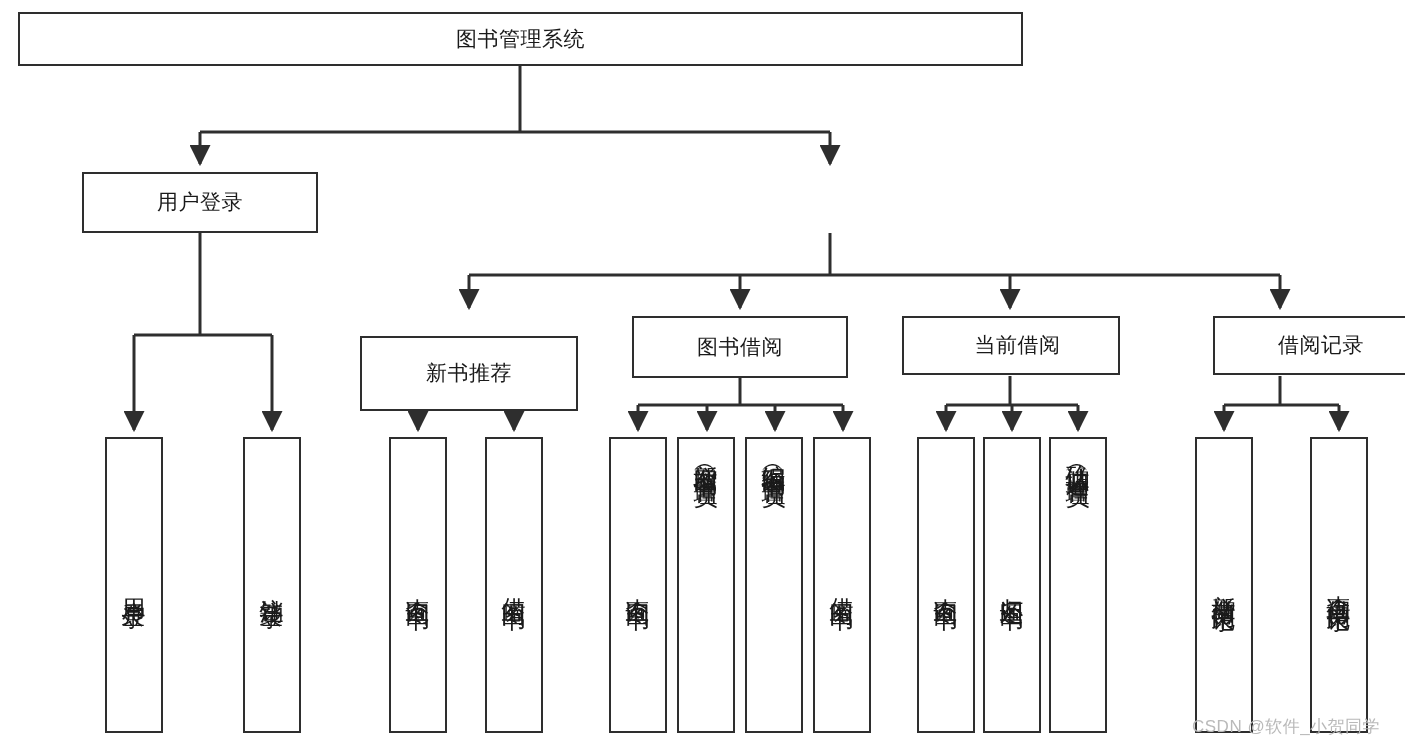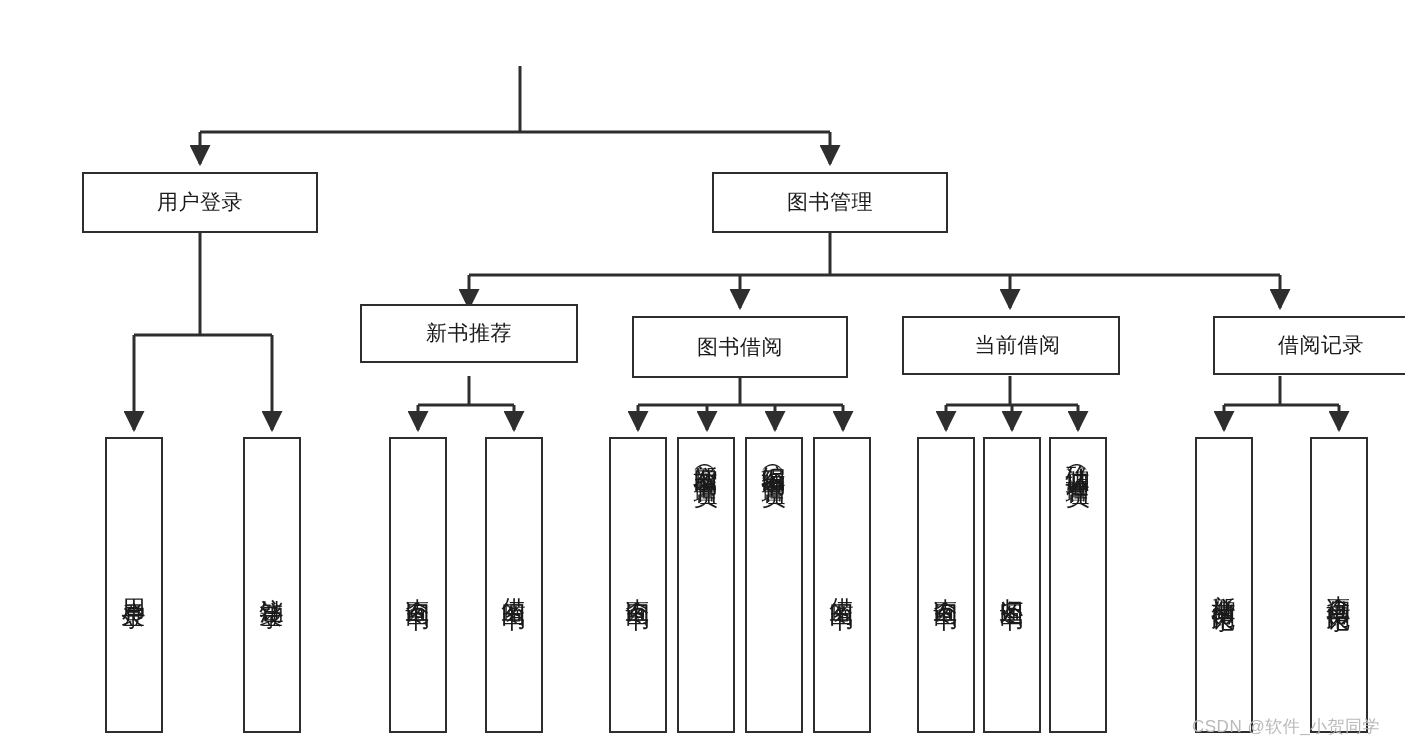--- a/index.html
+++ b/index.html
@@ -122,30 +122,30 @@
       <path d="M 1012 405 L 1012 430" marker-end="url(#arrow)"></path>
       <path d="M 1078 405 L 1078 430" marker-end="url(#arrow)"></path>
 
       <path d="M 1280 376 L 1280 405"></path>
       <path d="M 1224 405 L 1339 405"></path>
       <path d="M 1224 405 L 1224 430" marker-end="url(#arrow)"></path>
       <path d="M 1339 405 L 1339 430" marker-end="url(#arrow)"></path>
     </g>
   </svg>
 
+  <div class="node horiz" style="left:18px; top:12px; width:1005px; height:54px;">
+    <span class="node-label">图书管理系统</span>
+  </div>
 
   <div class="node horiz" style="left:82px; top:172px; width:236px; height:61px;">
     <span class="node-label">用户登录</span>
   </div>
 
-  <div class="node horiz" style="left:712px; top:172px; width:236px; height:61px;">
-    <span class="node-label">图书管理</span>
-  </div>
-
-  <div class="node horiz" style="left:360px; top:304px; width:218px; height:59px;">
+
+  <div class="node horiz" style="left:360px; top:336px; width:218px; height:75px;">
     <span class="node-label">新书推荐</span>
   </div>
 
   <div class="node horiz" style="left:632px; top:316px; width:216px; height:62px;">
     <span class="node-label">图书借阅</span>
   </div>
 
   <div class="node horiz" style="left:902px; top:316px; width:218px; height:59px;padding-left:13px;">
     <span class="node-label">当前借阅</span>
   </div>

